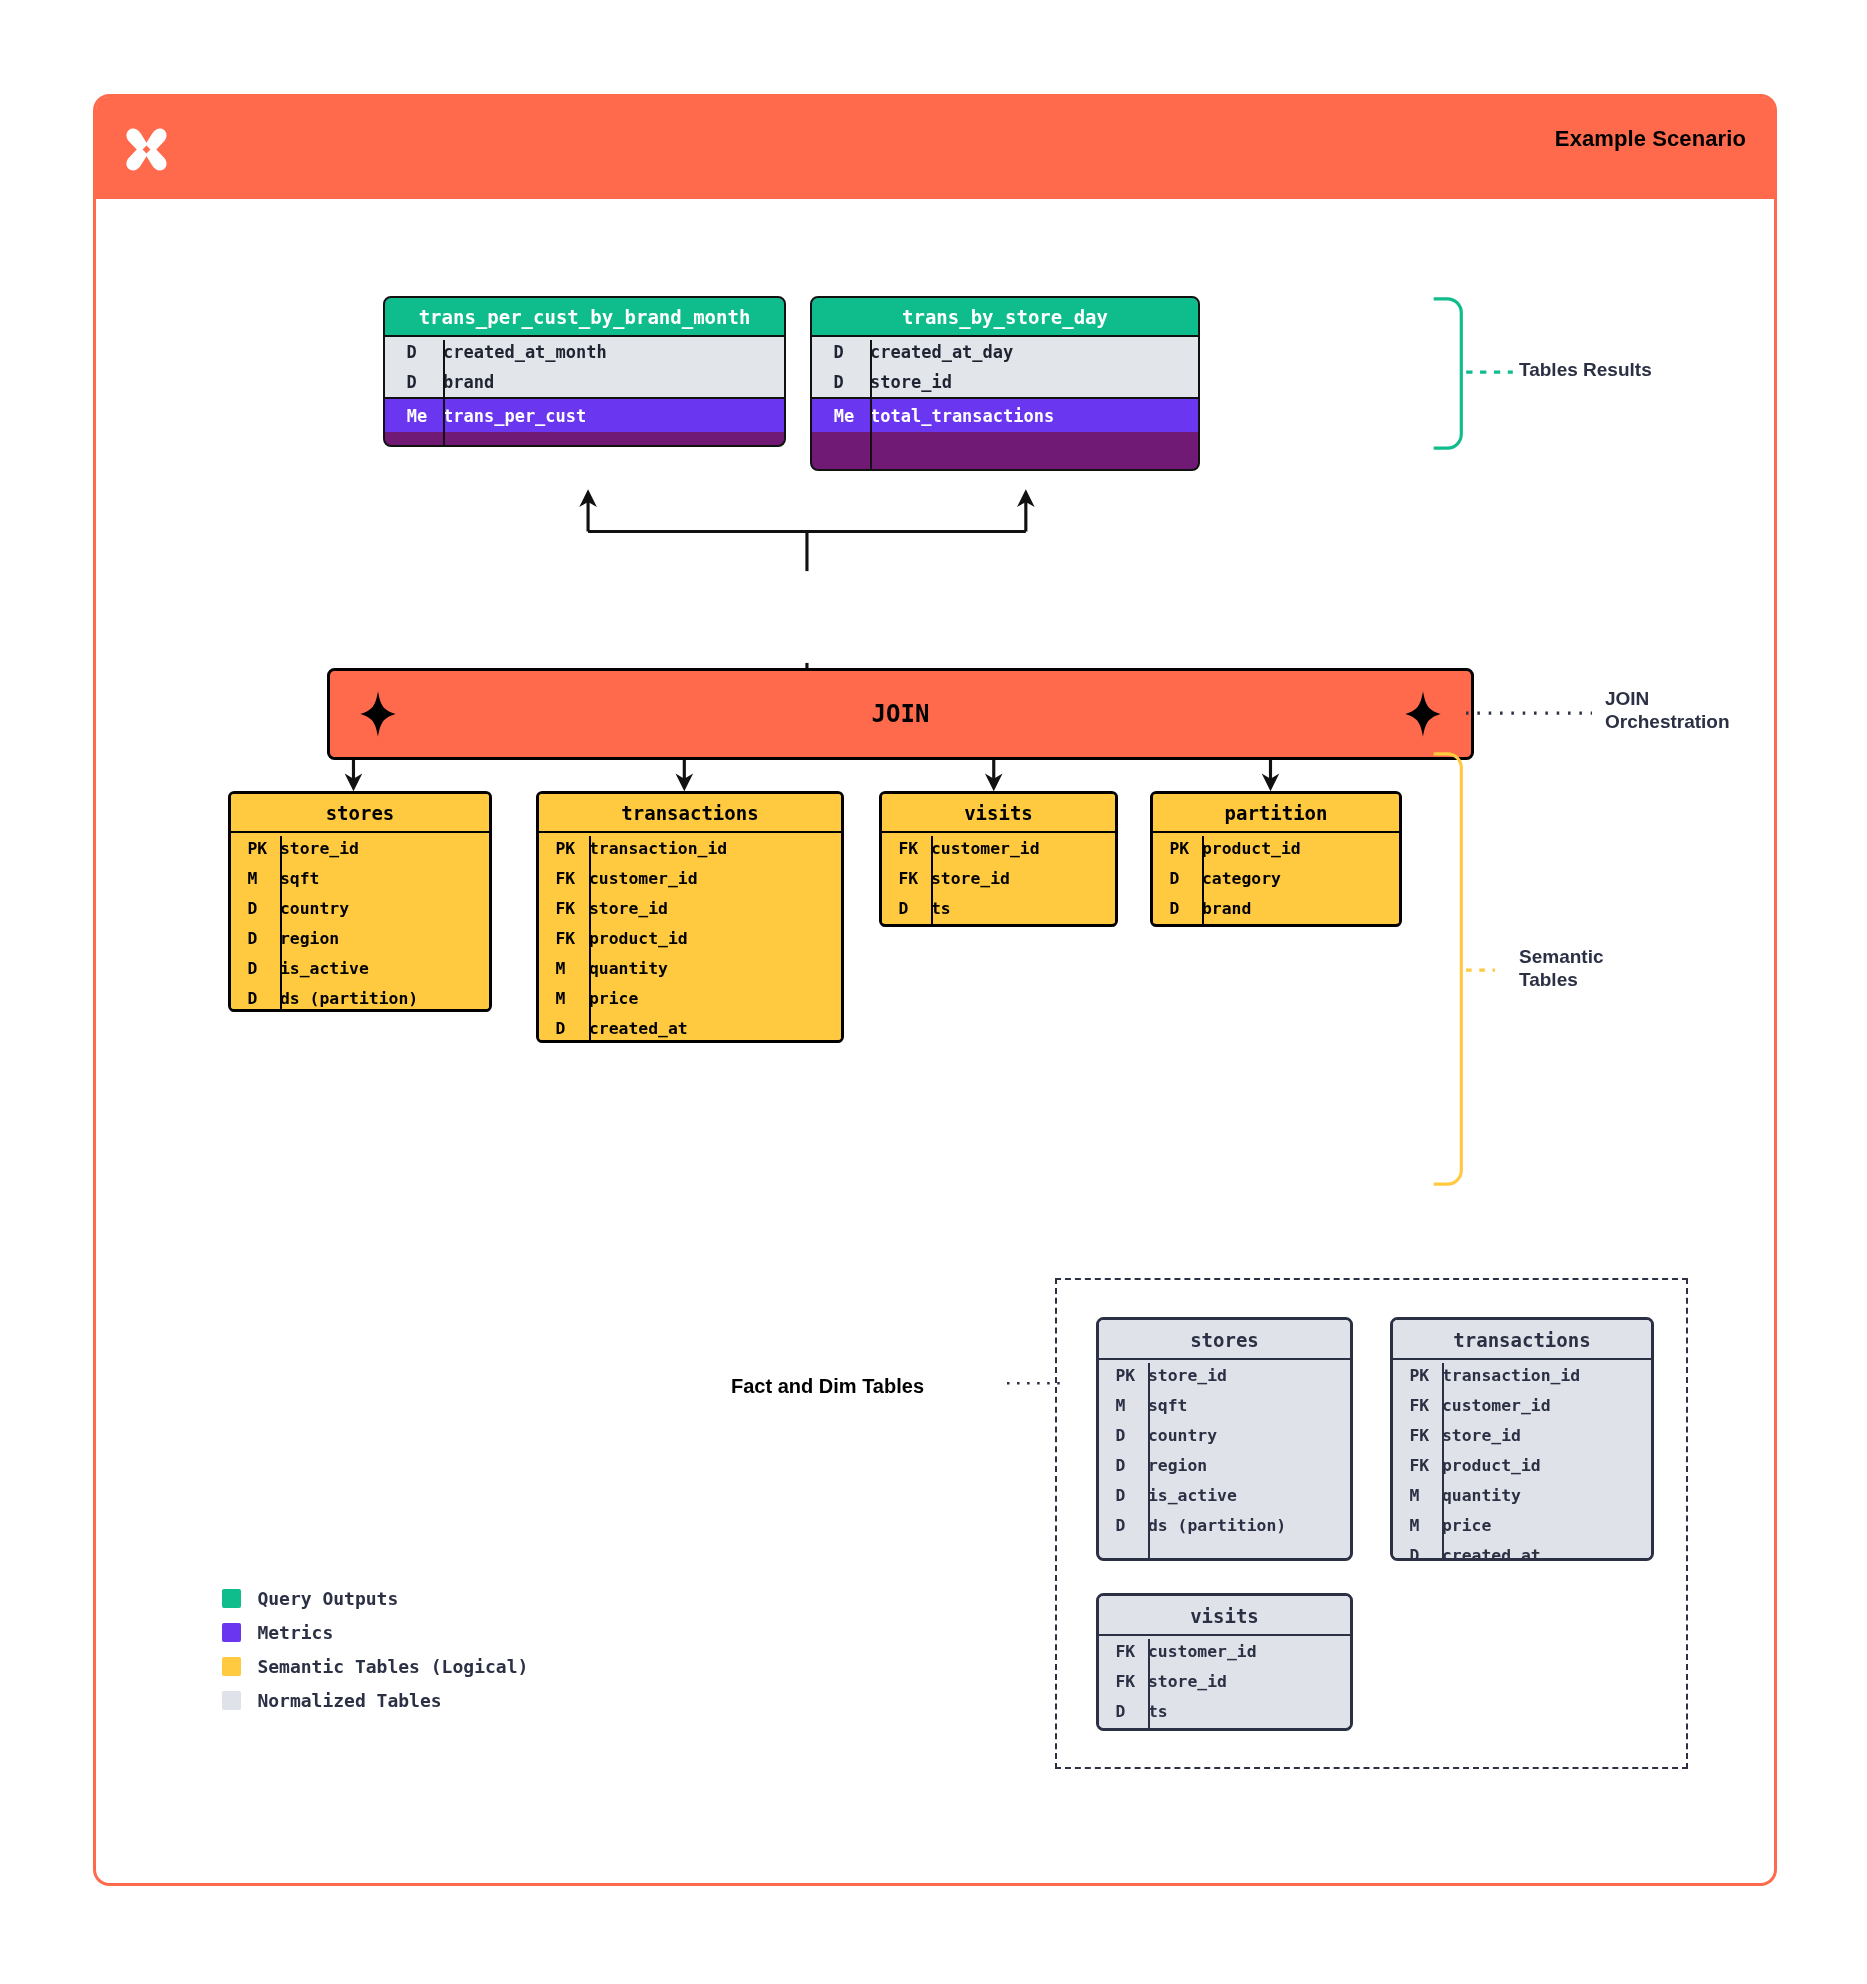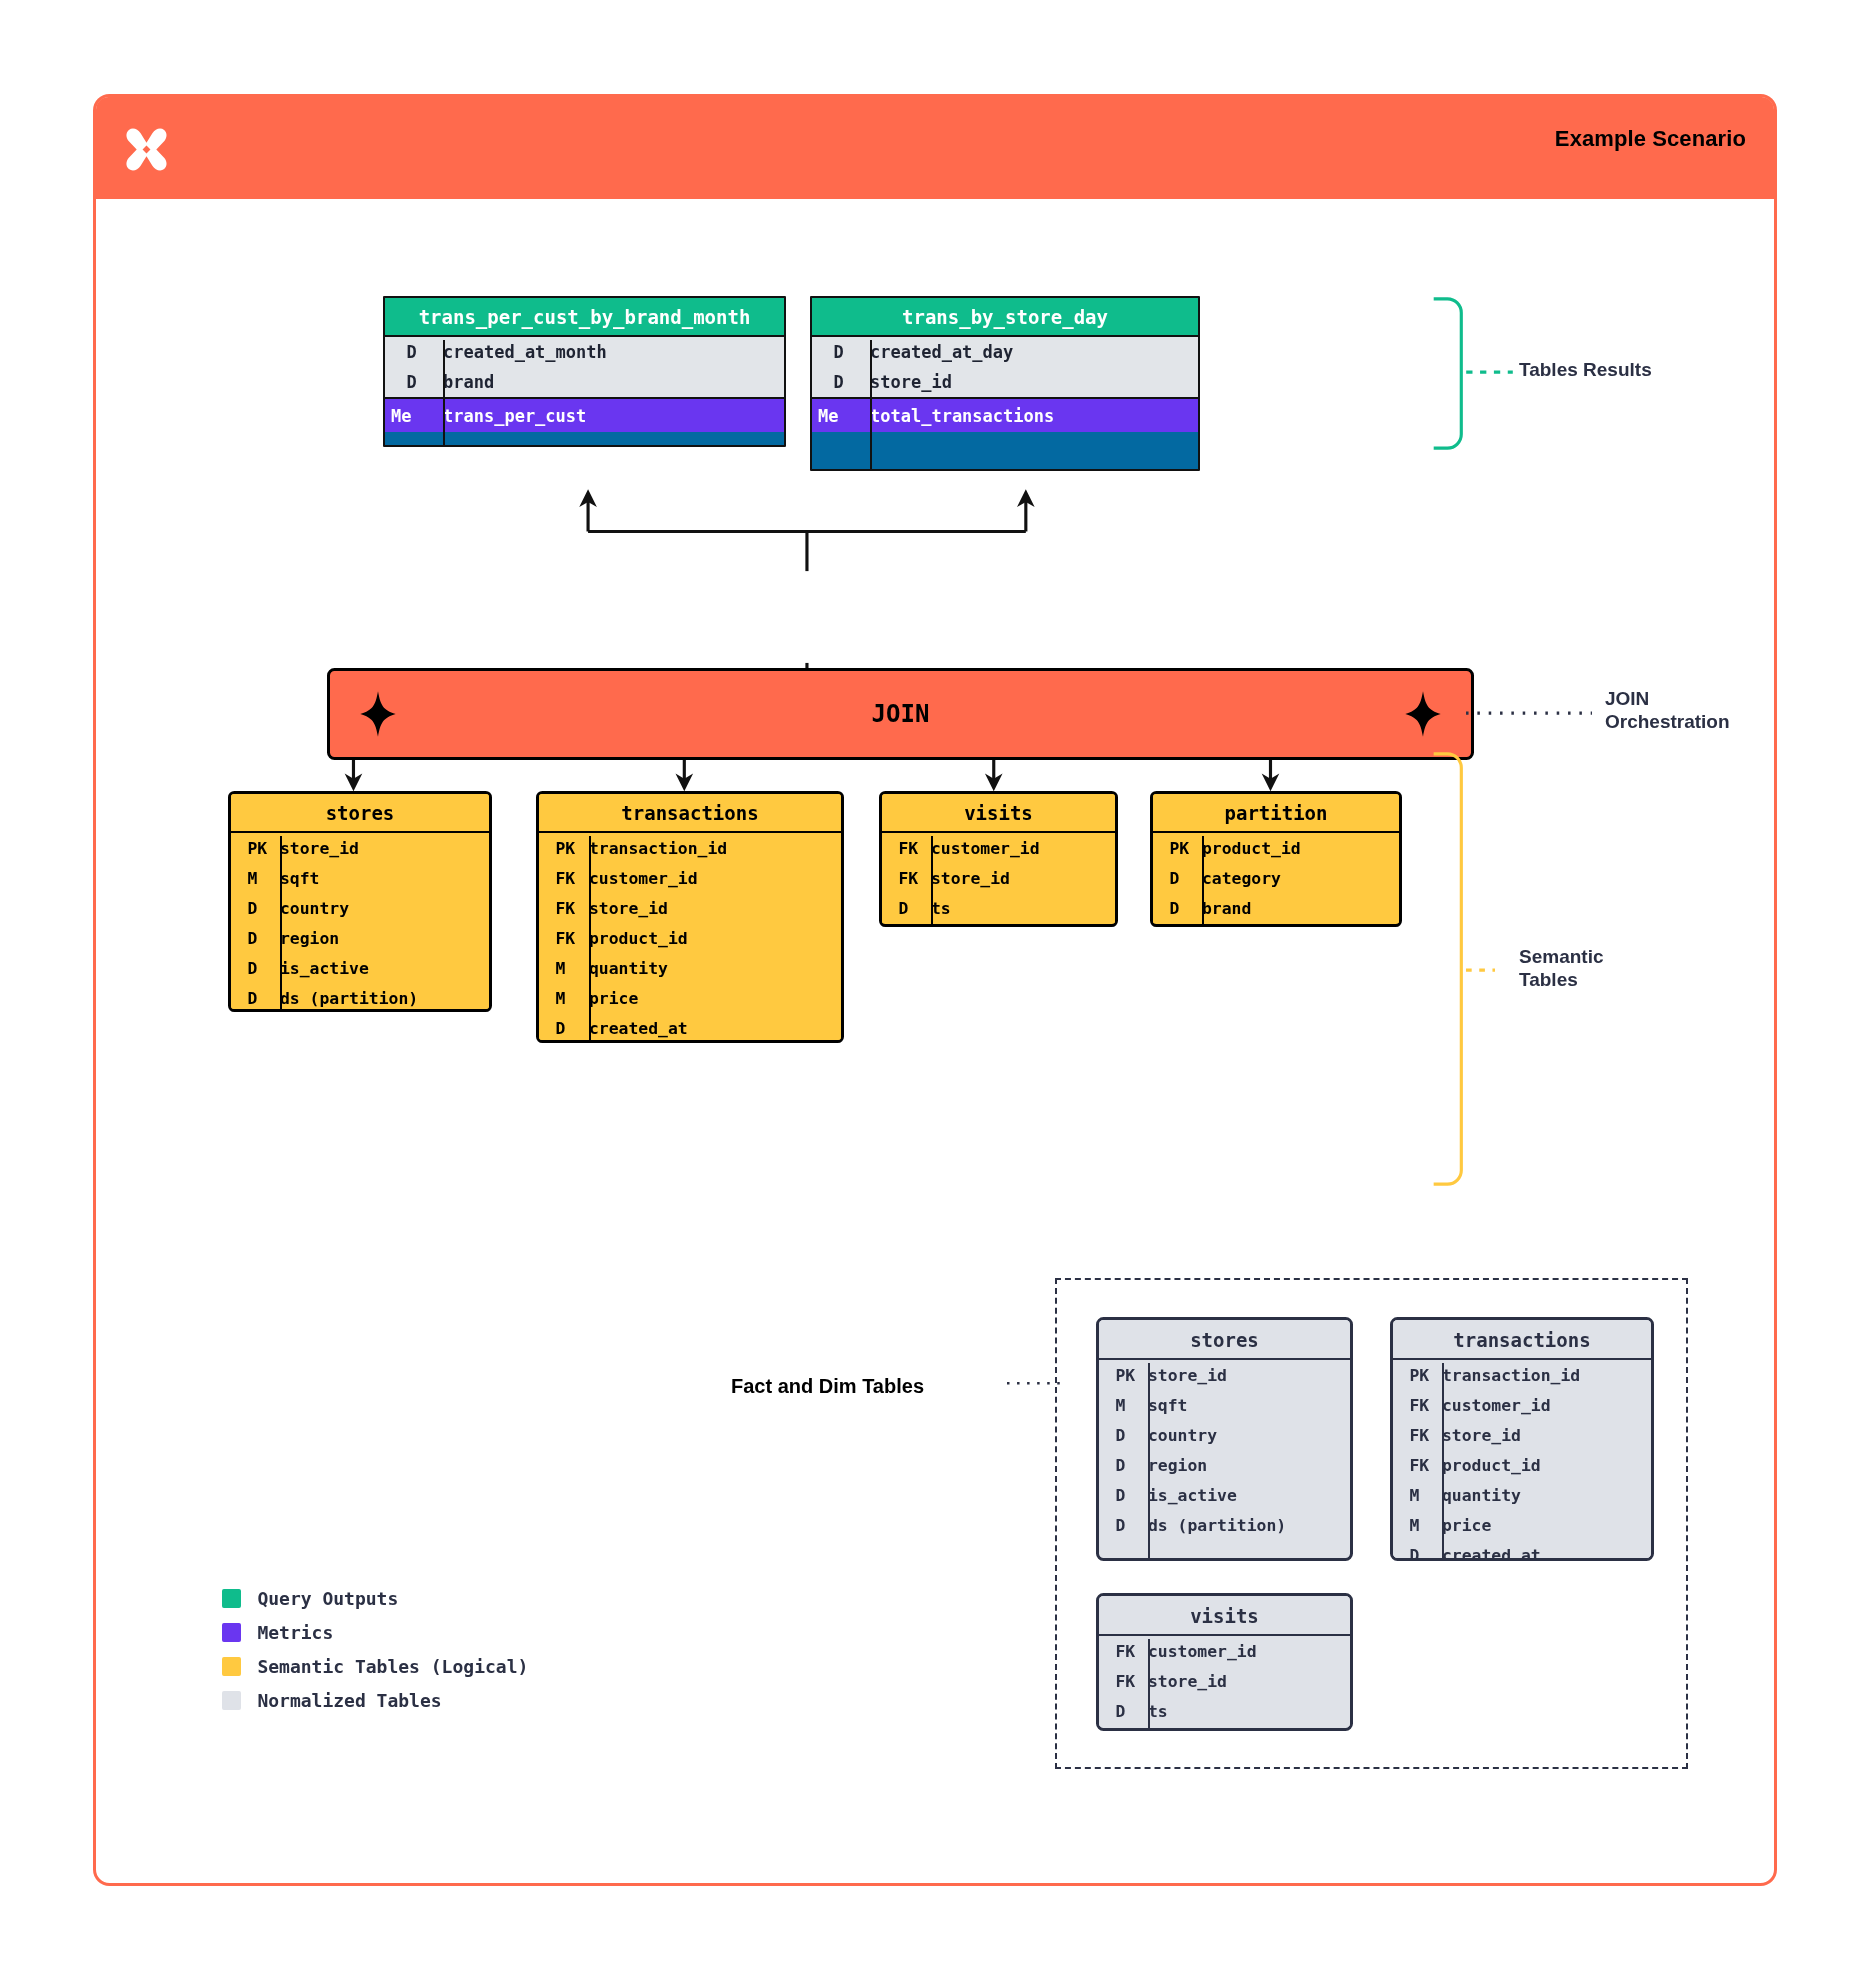--- a/index.html
+++ b/index.html
@@ -31,28 +31,28 @@
   .tbl .row .k{
     font-family:"DejaVu Sans Mono","Liberation Mono",monospace;
     font-weight:700;box-sizing:border-box;text-align:left;
   }
   .tbl .row .v{
     font-family:"DejaVu Sans Mono","Liberation Mono",monospace;
     font-weight:700;box-sizing:border-box;text-align:left;white-space:pre;
   }
 
   
-  .qr{border:2.5px solid #111;border-radius:1px;background:#0369a1;overflow:hidden;}
+  .qr{border:2.5px solid #111;border-radius:8px;background:#701a75;overflow:hidden;}
   .qr .thead{background:#0FBC8C;color:#fff;font-size:19px;height:39px;line-height:39px;
              border-bottom:2.5px solid #111;}
   .qr .row{height:30px;background:#E2E5E9;color:#1F2433;}
   .qr .row.metric{background:#6A36F0;color:#fff;border-top:2.5px solid #111;height:35px;}
   .qr .row .k{width:58px;padding-left:21.4px;font-size:17px;}
   .qr .row .v{font-size:17px;}
-  .qr .row.metric .k{padding-left:6px;}
+  .qr .row.metric .k{padding-left:6px;text-align:center;}
   .qr .divider{position:absolute;top:42px;bottom:0;left:58px;width:1.9px;background:#111;}
 
   
   .joinbar{
     position:absolute;left:231px;top:571px;width:1147px;height:92px;
     background:#FF6A4D;border:3.1px solid #000;border-radius:7.5px;box-sizing:border-box;
   }
   .joinbar .lbl{
     position:absolute;left:0;right:0;top:50%;transform:translateY(-50%);
     text-align:center;font-family:"DejaVu Sans Mono","Liberation Mono",monospace;

